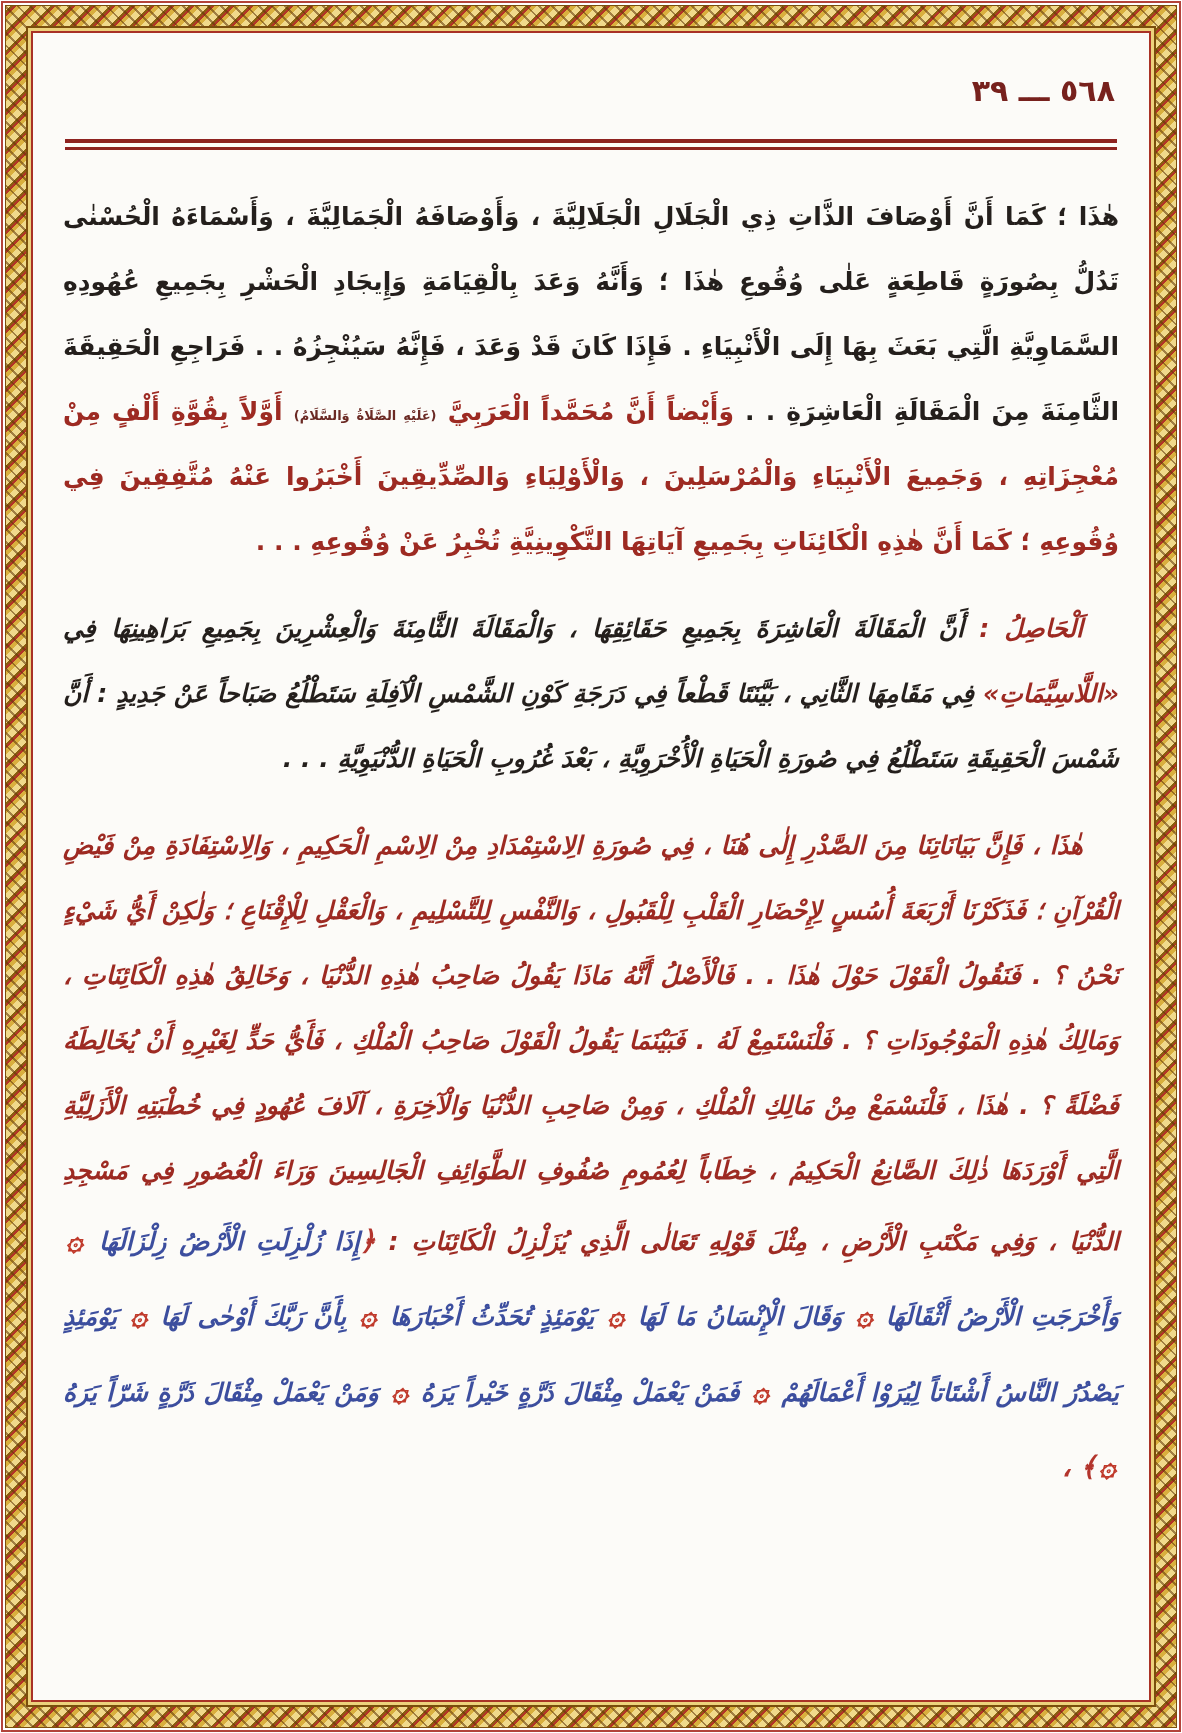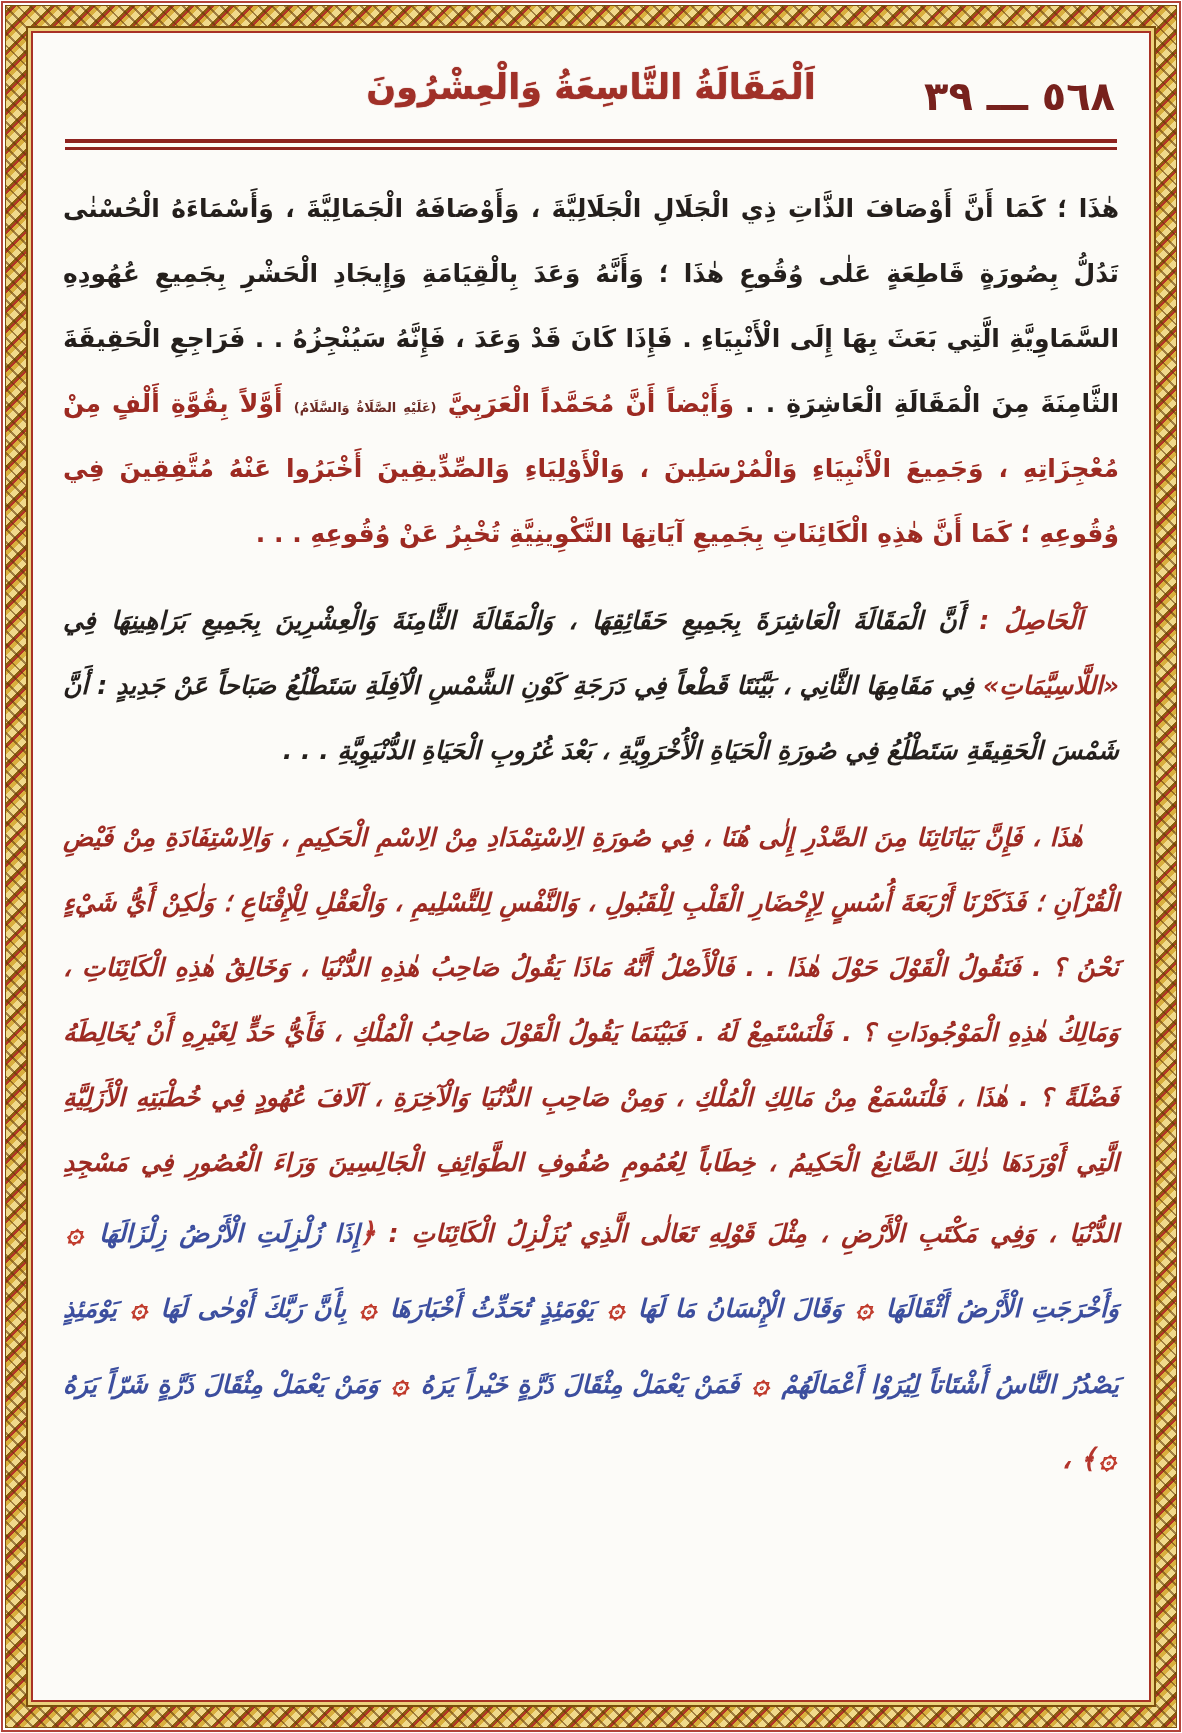--- a/index.html
+++ b/index.html
@@ -28,28 +28,28 @@
     direction:rtl; box-sizing:border-box;
   }
   .header { position:relative; height:88px; }
   .title {
     position:absolute; top:16px; left:50%; transform:translateX(-50%);
     font-size:35px; font-weight:bold; color:#a03028; white-space:nowrap;
     text-shadow: 0 0 1px #a03028;
   }
   .pagenum {
     position:absolute; top:22px; right:4px;
-    font-size:40px; font-weight:bold; color:#77211d;
+    font-size:30px; font-weight:bold; color:#77211d;
   }
   .rule {
     height:4px; border-top:4px solid #8e2320; border-bottom:3px solid #8e2320;
     margin:0 2px;
   }
   .body {
-    padding-top:26px;
+    padding-top:34px;
     font-size:25px; font-weight:bold; line-height:2.6;
     text-align:justify; color:#241f1c;
   }
   .para { margin:0 0 22px; }
   .para + .para { text-indent:36px;font-style:italic; }
   .sg-k { color:#241f1c; }
   .sg-r { color:#9d2a22; }
   .sg-b { color:#3c4e9e; }
   .sg-o { color:#c03a2b; font-size:29px; padding:0 3px; }
   .sg-q { color:#b3342c; font-size:27px; }
@@ -57,21 +57,20 @@
 </style>
 </head>
 <body>
 
 <div class="page">
   <div class="braid"></div>
   <div class="sheet">
     <div class="content">
       <div class="header">
         <span class="pagenum">٥٦٨ ـــ ٣٩</span>
-        <span class="title">اَلْمَقَالَةُ التَّاسِعَةُ وَالْعِشْرُونَ</span>
       </div>
       <div class="rule"></div>
       <div class="body">
           <p class="para"><span class="sg-k">هٰذَا ؛ كَمَا أَنَّ أَوْصَافَ الذَّاتِ ذِي الْجَلَالِ الْجَلَالِيَّةَ ، وَأَوْصَافَهُ الْجَمَالِيَّةَ ، وَأَسْمَاءَهُ الْحُسْنٰى تَدُلُّ بِصُورَةٍ قَاطِعَةٍ عَلٰى وُقُوعِ هٰذَا ؛ وَأَنَّهُ وَعَدَ بِالْقِيَامَةِ وَإِيجَادِ الْحَشْرِ بِجَمِيعِ عُهُودِهِ السَّمَاوِيَّةِ الَّتِي بَعَثَ بِهَا إِلَى الْأَنْبِيَاءِ . فَإِذَا كَانَ قَدْ وَعَدَ ، فَإِنَّهُ سَيُنْجِزُهُ . . فَرَاجِعِ الْحَقِيقَةَ الثَّامِنَةَ مِنَ الْمَقَالَةِ الْعَاشِرَةِ . .  </span><span class="sg-r">وَأَيْضاً أَنَّ مُحَمَّداً الْعَرَبِيَّ </span><span class="sg-s">(عَلَيْهِ الصَّلَاةُ وَالسَّلَامُ)</span><span class="sg-r"> أَوَّلاً بِقُوَّةِ أَلْفٍ مِنْ مُعْجِزَاتِهِ ، وَجَمِيعَ الْأَنْبِيَاءِ وَالْمُرْسَلِينَ ، وَالْأَوْلِيَاءِ وَالصِّدِّيقِينَ أَخْبَرُوا عَنْهُ مُتَّفِقِينَ فِي وُقُوعِهِ ؛ كَمَا أَنَّ هٰذِهِ الْكَائِنَاتِ بِجَمِيعِ آيَاتِهَا التَّكْوِينِيَّةِ تُخْبِرُ عَنْ وُقُوعِهِ . . .</span></p>
           <p class="para"><span class="sg-r">اَلْحَاصِلُ : </span><span class="sg-k">أَنَّ الْمَقَالَةَ الْعَاشِرَةَ بِجَمِيعِ حَقَائِقِهَا ، وَالْمَقَالَةَ الثَّامِنَةَ وَالْعِشْرِينَ بِجَمِيعِ بَرَاهِينِهَا فِي </span><span class="sg-r">«اللَّاسِيَّمَاتِ»</span><span class="sg-k"> فِي مَقَامِهَا الثَّانِي ، بَيَّنَتَا قَطْعاً فِي دَرَجَةِ كَوْنِ الشَّمْسِ الْآفِلَةِ سَتَطْلُعُ صَبَاحاً عَنْ جَدِيدٍ : أَنَّ شَمْسَ الْحَقِيقَةِ سَتَطْلُعُ فِي صُورَةِ الْحَيَاةِ الْأُخْرَوِيَّةِ ، بَعْدَ غُرُوبِ الْحَيَاةِ الدُّنْيَوِيَّةِ . . .</span></p>
           <p class="para"><span class="sg-r">هٰذَا ، فَإِنَّ بَيَانَاتِنَا مِنَ الصَّدْرِ إِلٰى هُنَا ، فِي صُورَةِ الِاسْتِمْدَادِ مِنْ الِاسْمِ الْحَكِيمِ ، وَالِاسْتِفَادَةِ مِنْ فَيْضِ الْقُرْآنِ ؛ فَذَكَرْنَا أَرْبَعَةَ أُسُسٍ لِإِحْضَارِ الْقَلْبِ لِلْقَبُولِ ، وَالنَّفْسِ لِلتَّسْلِيمِ ، وَالْعَقْلِ لِلْإِقْنَاعِ ؛ وَلٰكِنْ أَيُّ شَيْءٍ نَحْنُ ؟ . فَنَقُولُ الْقَوْلَ حَوْلَ هٰذَا . . فَالْأَصْلُ أَنَّهُ مَاذَا يَقُولُ صَاحِبُ هٰذِهِ الدُّنْيَا ، وَخَالِقُ هٰذِهِ الْكَائِنَاتِ ، وَمَالِكُ هٰذِهِ الْمَوْجُودَاتِ ؟ . فَلْنَسْتَمِعْ لَهُ . فَبَيْنَمَا يَقُولُ الْقَوْلَ صَاحِبُ الْمُلْكِ ، فَأَيُّ حَدٍّ لِغَيْرِهِ أَنْ يُخَالِطَهُ فَضْلَةً ؟ . هٰذَا ، فَلْنَسْمَعْ مِنْ مَالِكِ الْمُلْكِ ، وَمِنْ صَاحِبِ الدُّنْيَا وَالْآخِرَةِ ، آلَافَ عُهُودٍ فِي خُطْبَتِهِ الْأَزَلِيَّةِ الَّتِي أَوْرَدَهَا ذٰلِكَ الصَّانِعُ الْحَكِيمُ ، خِطَاباً لِعُمُومِ صُفُوفِ الطَّوَائِفِ الْجَالِسِينَ وَرَاءَ الْعُصُورِ فِي مَسْجِدِ الدُّنْيَا ، وَفِي مَكْتَبِ الْأَرْضِ ، مِثْلَ قَوْلِهِ تَعَالٰى الَّذِي يُزَلْزِلُ الْكَائِنَاتِ : </span><span class="sg-q">﴿</span><span class="sg-b">إِذَا زُلْزِلَتِ الْأَرْضُ زِلْزَالَهَا </span><span class="sg-o">۞</span><span class="sg-b"> وَأَخْرَجَتِ الْأَرْضُ أَثْقَالَهَا </span><span class="sg-o">۞</span><span class="sg-b"> وَقَالَ الْإِنْسَانُ مَا لَهَا </span><span class="sg-o">۞</span><span class="sg-b"> يَوْمَئِذٍ تُحَدِّثُ أَخْبَارَهَا </span><span class="sg-o">۞</span><span class="sg-b"> بِأَنَّ رَبَّكَ أَوْحٰى لَهَا </span><span class="sg-o">۞</span><span class="sg-b"> يَوْمَئِذٍ يَصْدُرُ النَّاسُ أَشْتَاتاً لِيُرَوْا أَعْمَالَهُمْ </span><span class="sg-o">۞</span><span class="sg-b"> فَمَنْ يَعْمَلْ مِثْقَالَ ذَرَّةٍ خَيْراً يَرَهُ </span><span class="sg-o">۞</span><span class="sg-b"> وَمَنْ يَعْمَلْ مِثْقَالَ ذَرَّةٍ شَرّاً يَرَهُ </span><span class="sg-o">۞</span><span class="sg-q">﴾ ،</span></p>
         </div>
     </div>
   </div>
 </div>

